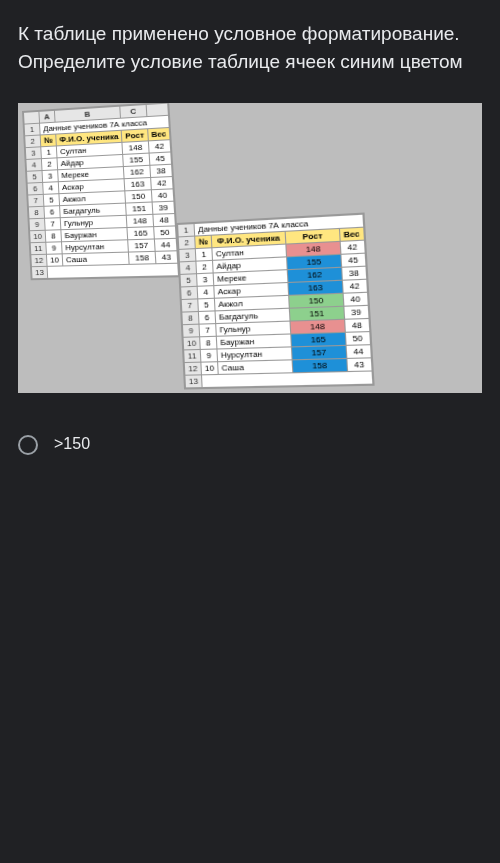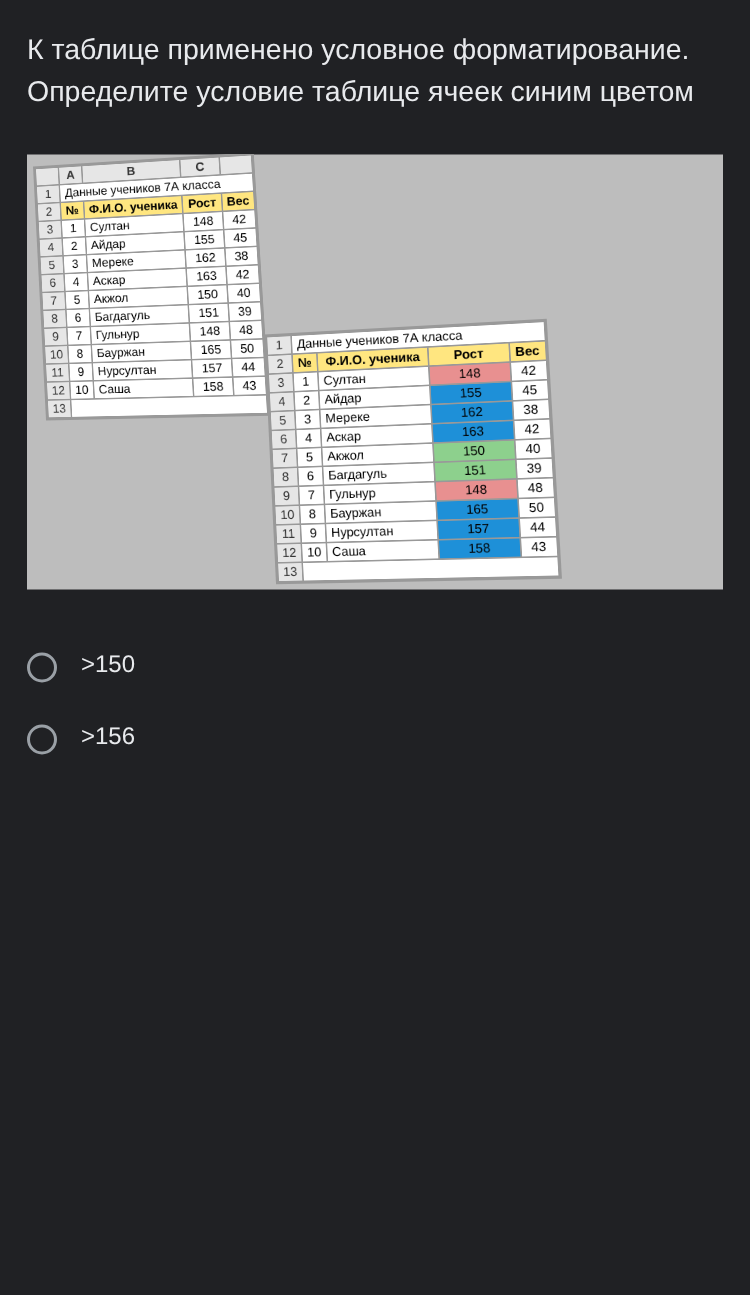--- a/index.html
+++ b/index.html
@@ -269,17 +269,13 @@
     </tbody>
       </table>
   </div>
 </div>
 
 <div class="options">
   <div class="option">
     <span class="radio"></span>
     <span class="option-label">&gt;150</span>
   </div>
-  <div class="option">
-    <span class="radio"></span>
-    <span class="option-label">&gt;156</span>
-  </div>
 </div>
 
 </body></html>

